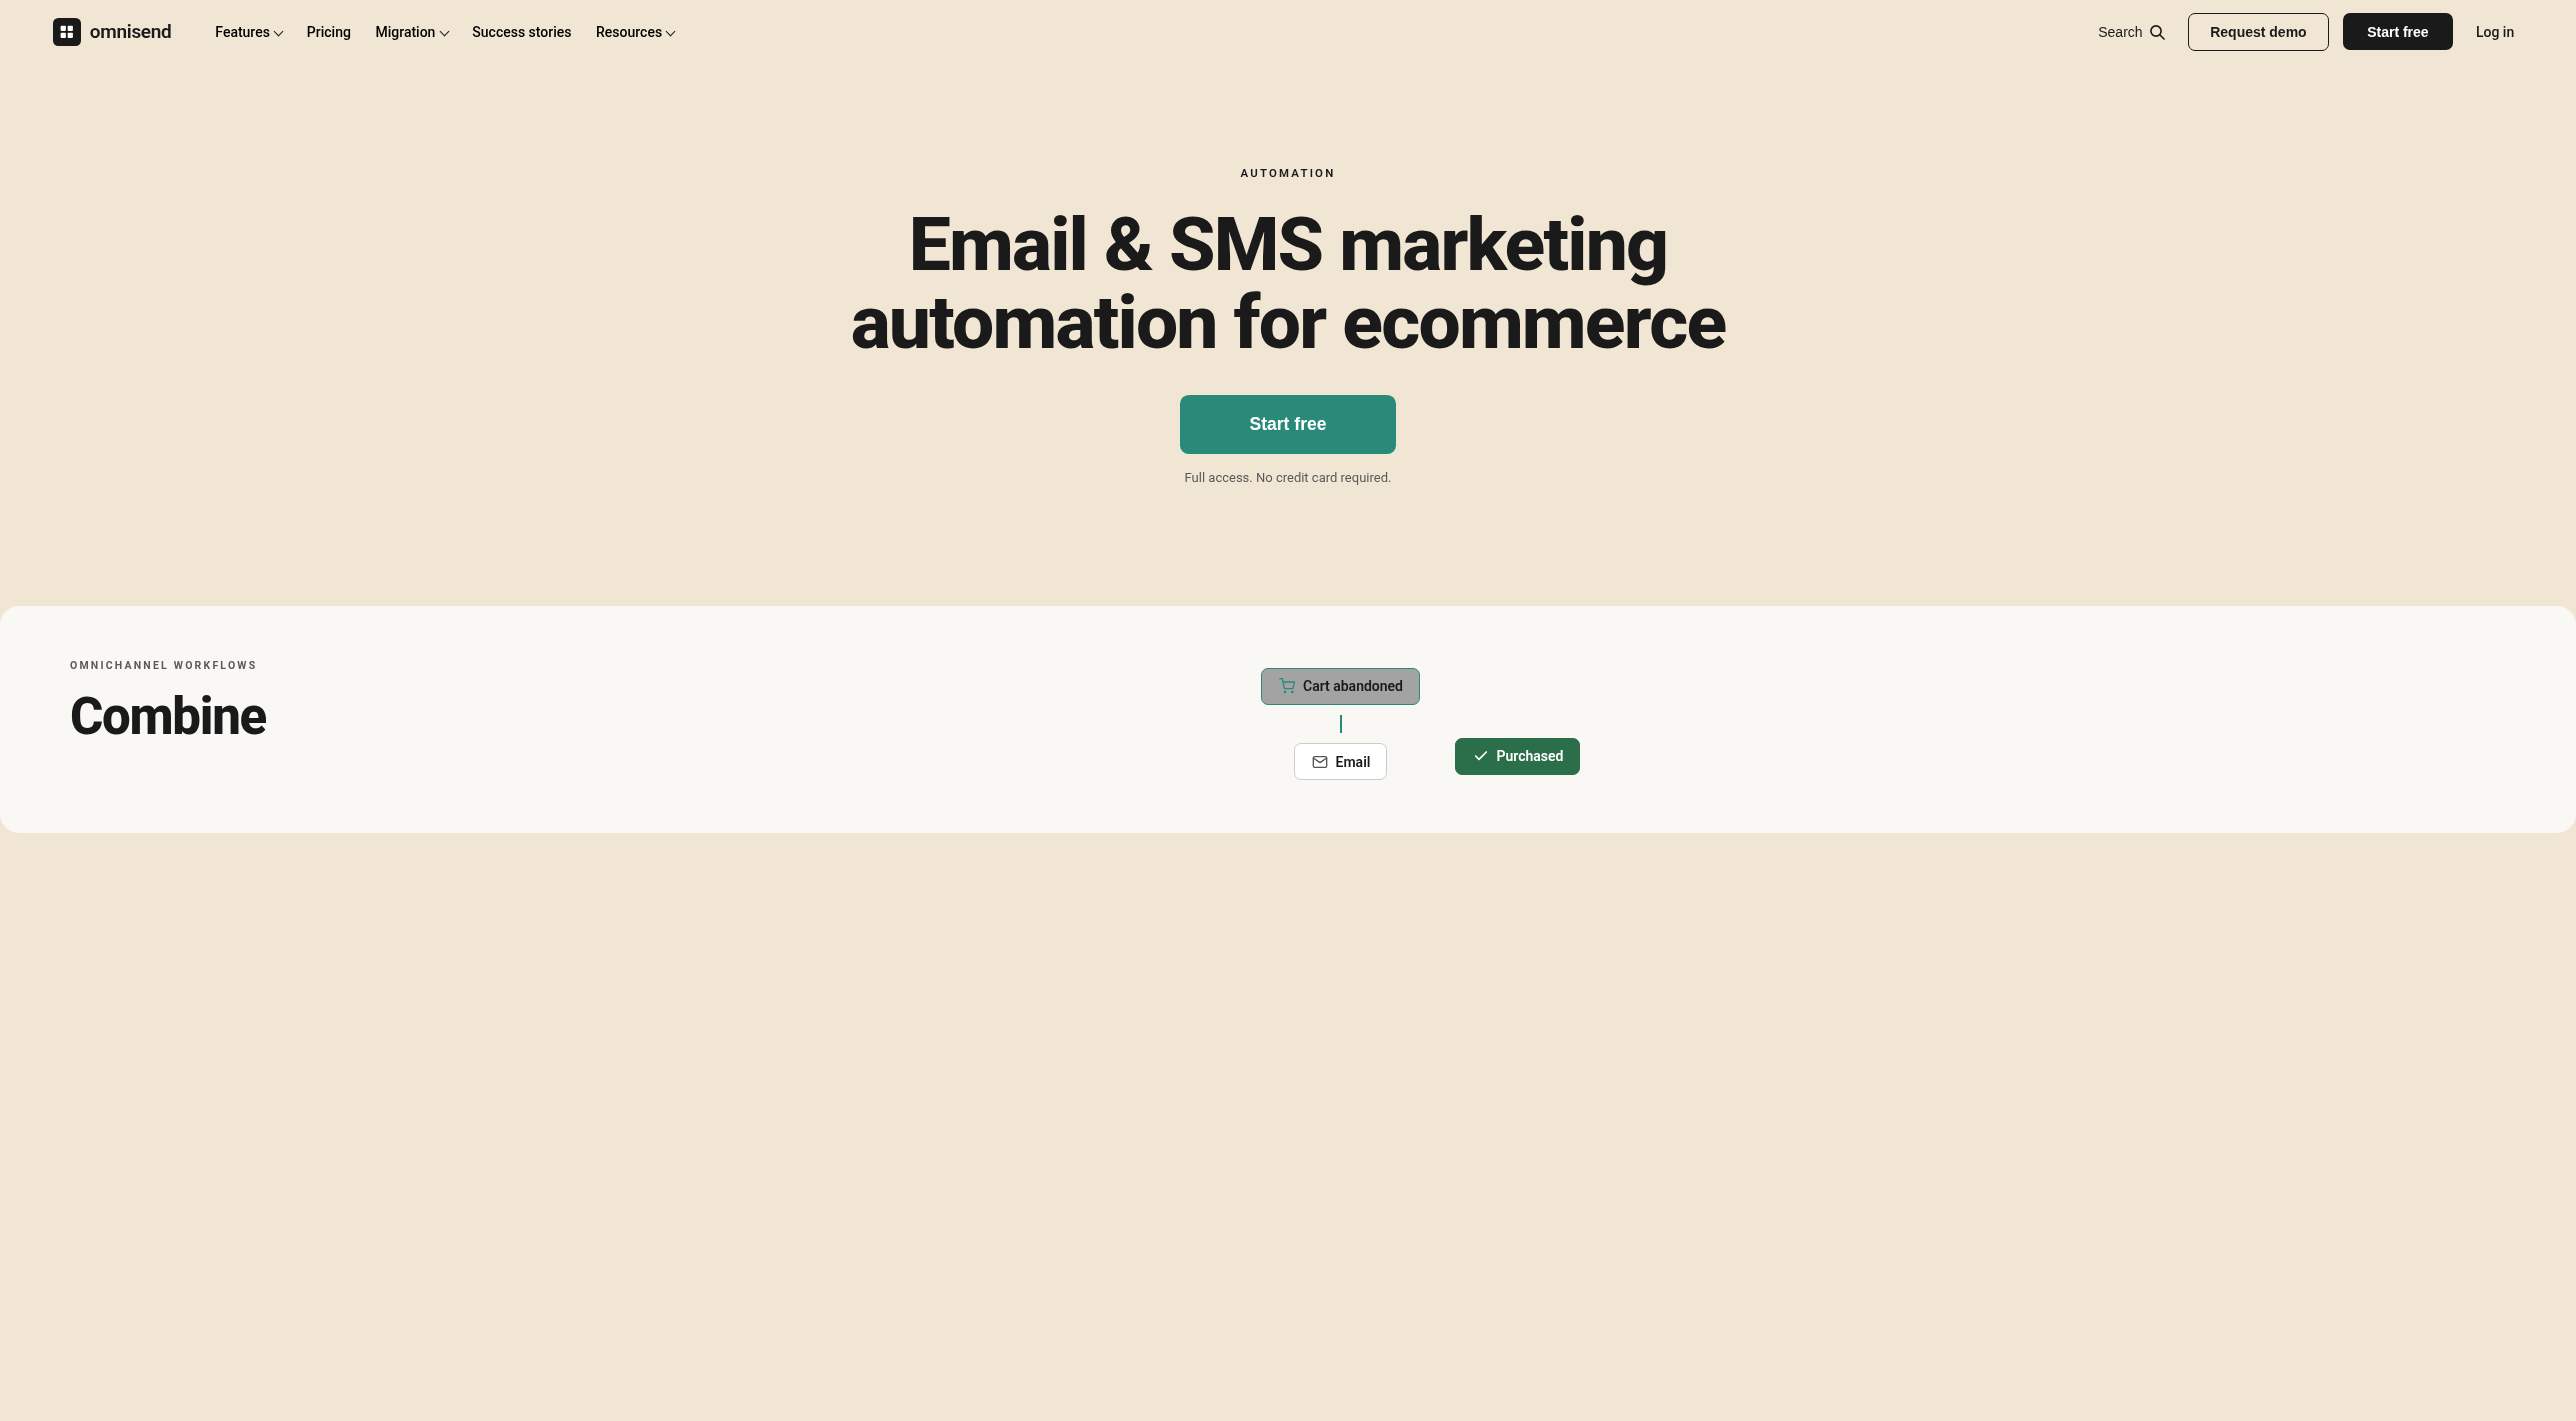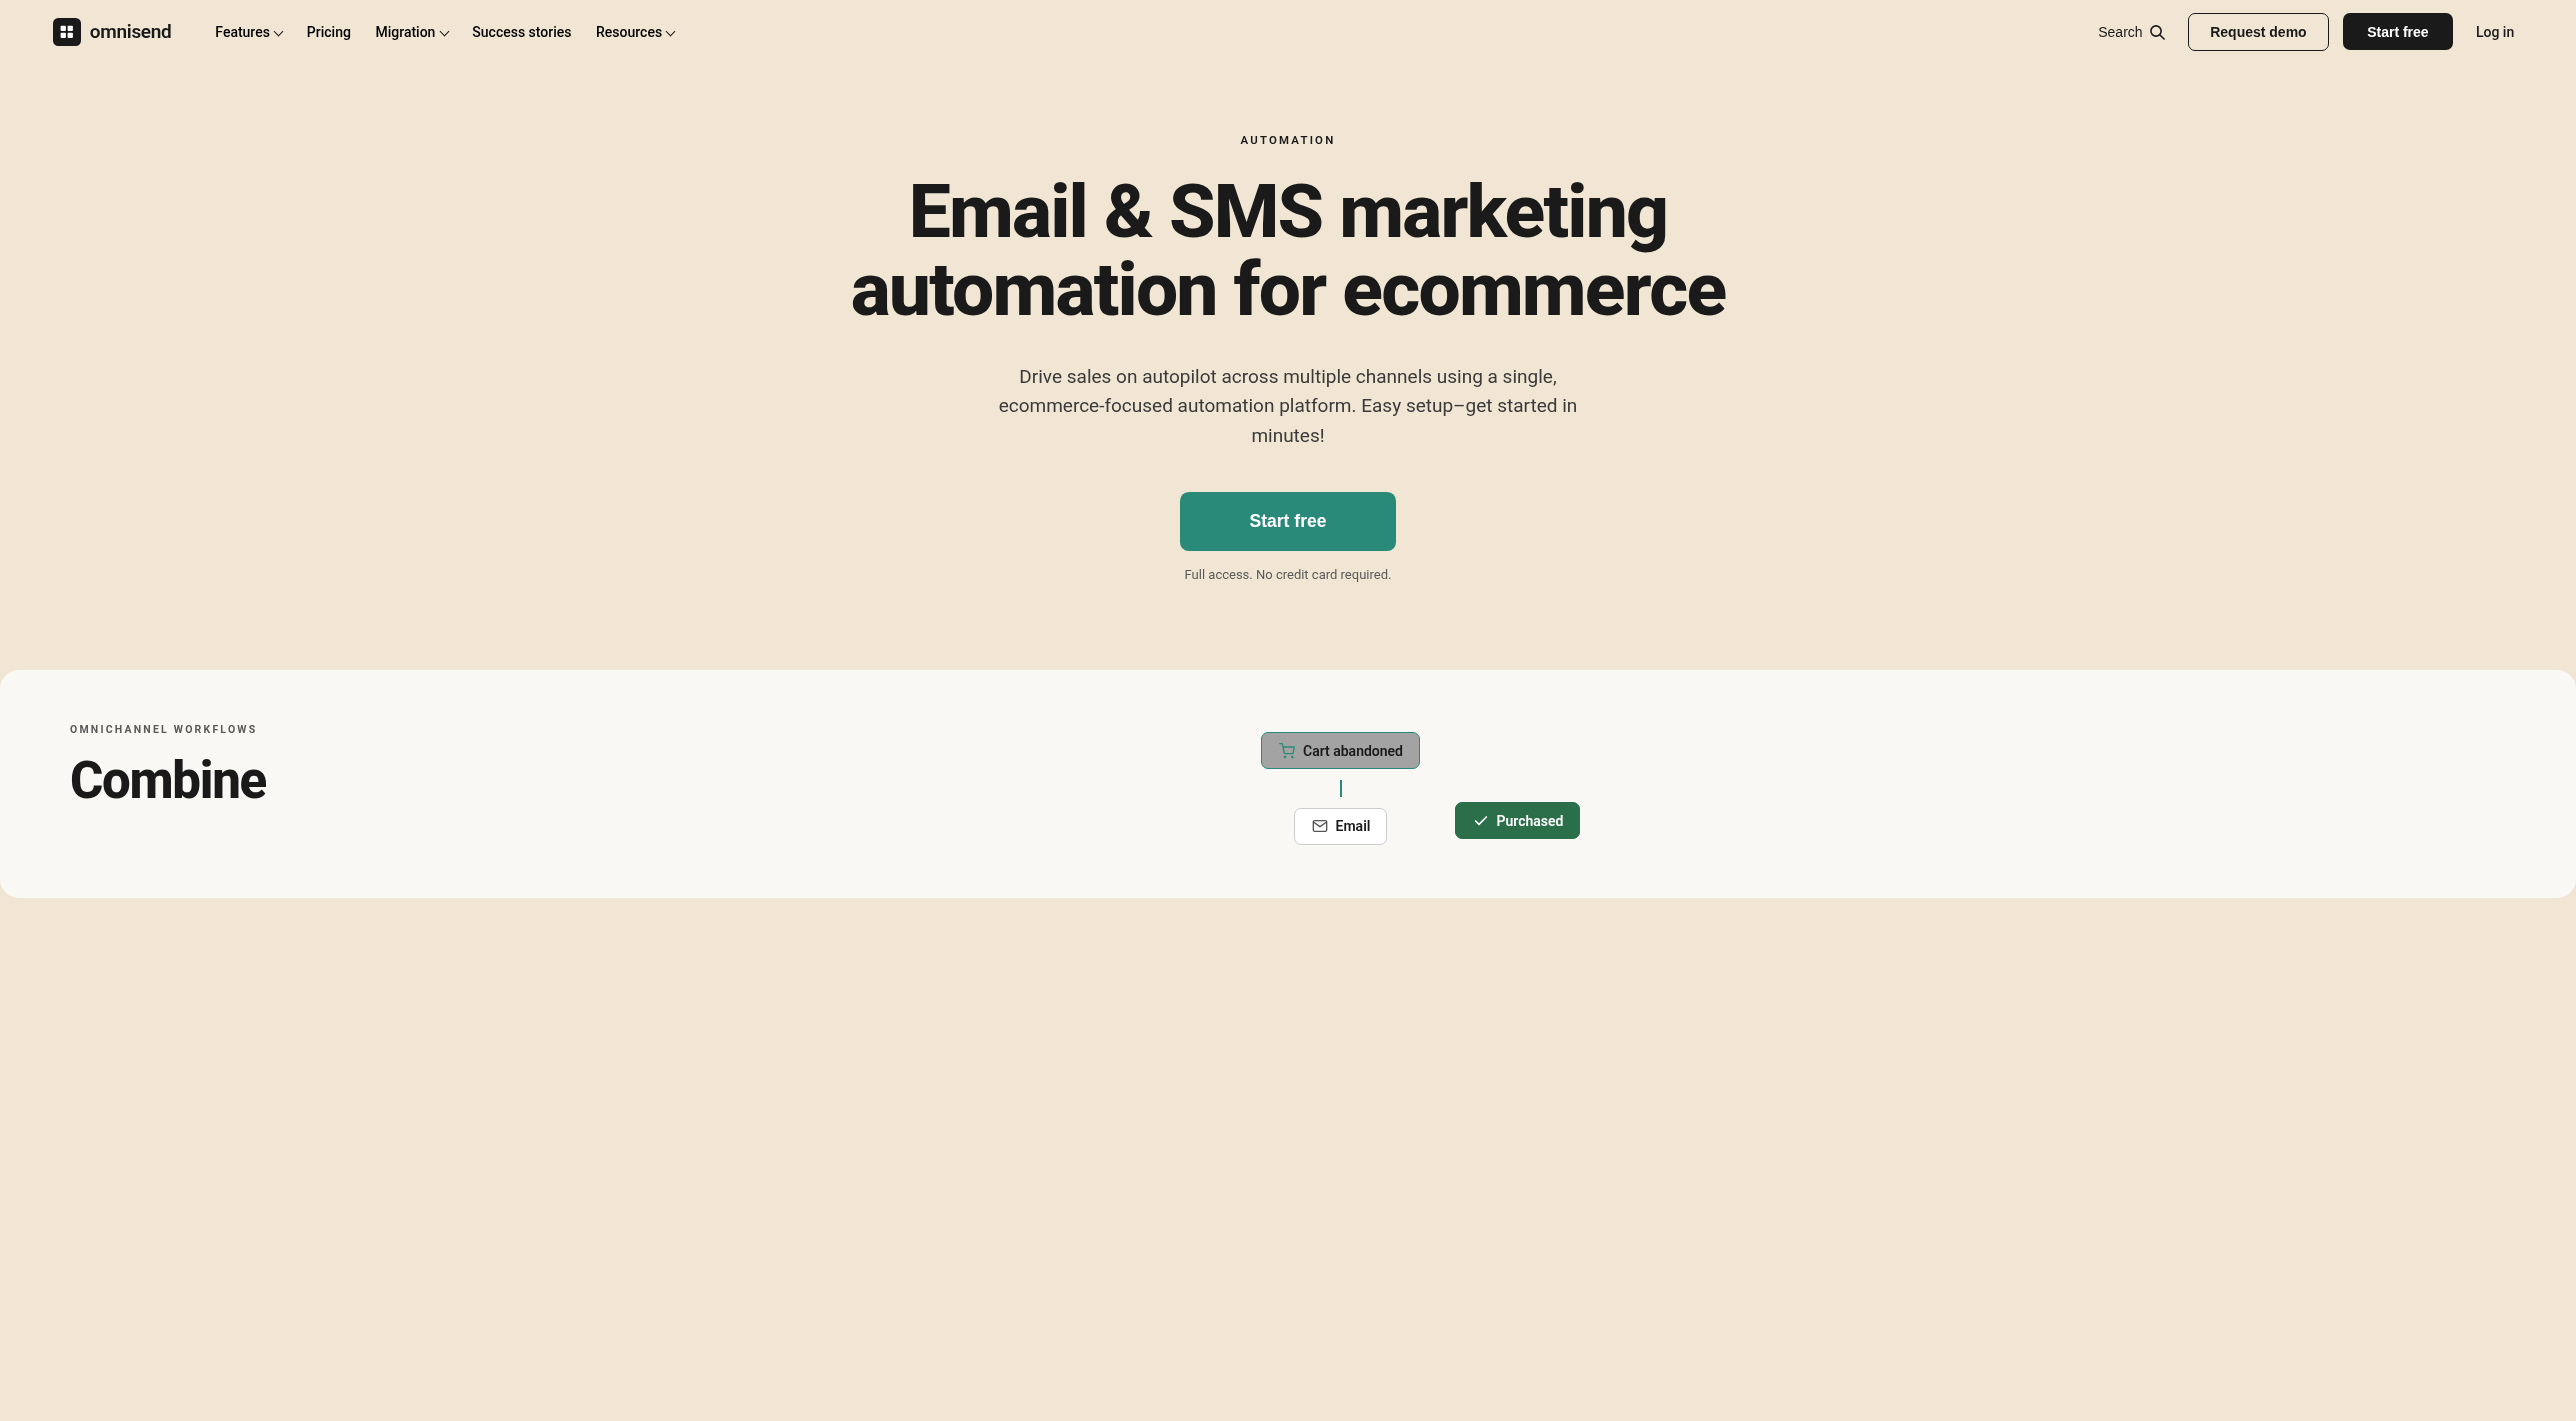--- a/index.html
+++ b/index.html
@@ -371,21 +371,20 @@
     </a>
   </div>
 </nav>
 
 <section class="hero">
   <p class="hero-eyebrow">AUTOMATION</p>
   <h1 class="hero-title">
     <span>Email &amp; SMS marketing</span><br>
     <span>automation for ecommerce</span>
   </h1>
-  <p class="hero-subtitle">Drive sales on autopilot across multiple channels using a single, ecommerce-focused automation platform. Easy setup–get started in minutes!</p>
   <button class="btn-start-free-hero">
     <span>Start free</span>
   </button>
   <p class="hero-disclaimer">Full access. No credit card required.</p>
 </section>
 
 <section class="lower-section">
   <div class="lower-left">
     <p class="lower-eyebrow">OMNICHANNEL WORKFLOWS</p>
     <h2 class="lower-title">Combine</h2>

